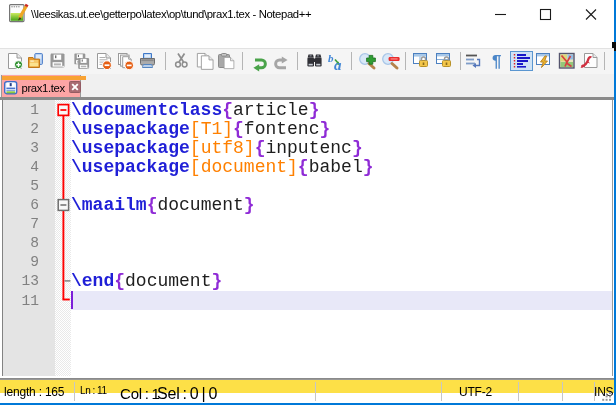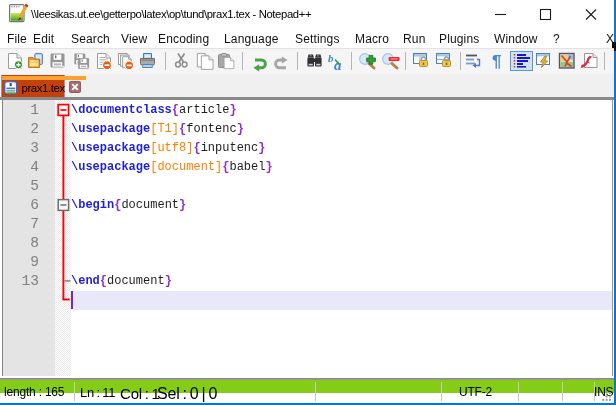--- a/index.html
+++ b/index.html
@@ -10,47 +10,47 @@
 
 #title { position:absolute; left:0; top:0; width:501px; height:29px; background:#fff; }
 #titletext { position:absolute; left:31px; top:7.5px; font-size:11.3px; color:#000; white-space:pre; letter-spacing:-0.38px; }
 
 #menu { position:absolute; left:0; top:29px; width:614px; height:19px; background:#fff; }
 .mi { position:absolute; top:3px; font-size:12px; color:#111; letter-spacing:0.15px; }
 
 #toolbar { position:absolute; left:0; top:48px; width:614px; height:26px; background:#f5f5f5; border-top:1px solid #e2e2e2; }
 
 #tabbar { position:absolute; left:0; top:74px; width:614px; height:24px; background:#f0f0f0; }
-#tab { position:absolute; left:1px; top:1px; width:64px; height:22px; background:#c2410c;
+#tab { position:absolute; left:1px; top:1px; width:80px; height:22px; background:#fca5a5;
   border-left:1px solid #999; border-right:1px solid #999; }
 #taborange { position:absolute; left:0; top:1px; width:84px; height:3.5px; background:#f8a233; }
 #tabname { position:absolute; left:19.5px; top:6.5px; font-size:11.3px; color:#000; letter-spacing:-0.35px; }
 
 #editor { position:absolute; left:0; top:97px; width:614px; height:281.5px; background:#fff;
   border-top:3.5px solid #8a8a8a; border-bottom:1.5px solid #8a8a8a; }
 #lborder { position:absolute; left:2px; top:0; width:1px; height:276px; background:#828282; }
 #rborder { position:absolute; left:612px; top:0; width:1px; height:276px; background:#9a9a9a; }
 #nummargin { position:absolute; left:3px; top:0; width:52px; height:276px; background:#e4e4e4; }
 #foldmargin { position:absolute; left:55px; top:0; width:15.5px; height:276px; background:#fff;
   background-image:
    linear-gradient(45deg,#e9e9e9 25%,transparent 25%,transparent 75%,#e9e9e9 75%),
    linear-gradient(45deg,#e9e9e9 25%,transparent 25%,transparent 75%,#e9e9e9 75%);
   background-size:2px 2px; background-position:0 0,1px 1px; }
 .row { position:absolute; left:0; width:612px; height:19.1px; }
 .num { position:absolute; left:3px; top:0; width:36px; text-align:right;
   font-family:"Liberation Mono", monospace; font-size:14.6px; line-height:19.1px; color:#808080; }
 .code { position:absolute; left:71px; top:0; font-family:"Liberation Mono", monospace;
-  font-size:12px; line-height:19.1px; color:#1e1e1e; white-space:pre; }
+  font-size:18px; line-height:19.1px; color:#1e1e1e; white-space:pre; }
 .k { color:#1f1fd7; font-weight:bold; }
 .o { color:#ff8000; }
 .p { color:#8f2bd6; font-weight:bold; }
 #curline { position:absolute; left:70.6px; top:191px; width:541.4px; height:18.6px; background:#e8e8f8; }
 #caret { position:absolute; left:70.9px; top:191px; width:1.7px; height:18.4px; background:#7c1fd9; }
 
-#status { position:absolute; left:0; top:378.5px; width:614px; height:14px; background:#84cc16; border-top:1px solid #979797; }
+#status { position:absolute; left:0; top:378.5px; width:614px; height:14px; background:#fde047; border-top:1px solid #979797; }
 .st { position:absolute; top:5px; font-size:12px; color:#000; white-space:pre; letter-spacing:-0.2px; }
 .ssep { position:absolute; top:2px; width:1px; height:19px; background:#c6c6c6; }
 </style>
 </head>
 <body>
 <div id="win">
 
 <div id="title">
   <svg width="24" height="24" style="position:absolute;left:7px;top:2px">
 
@@ -72,35 +72,20 @@
     </svg>
   <div id="titletext">\\leesikas.ut.ee\getterpo\latex\op\tund\prax1.tex - Notepad++</div>
   <svg width="130" height="29" style="position:absolute;left:484px;top:0">
     <line x1="11" y1="14.5" x2="22" y2="14.5" stroke="#1a1a1a" stroke-width="1.1"></line>
     <rect x="56.5" y="9.5" width="10" height="10" fill="none" stroke="#1a1a1a" stroke-width="1.1"></rect>
     <line x1="102" y1="9.5" x2="112" y2="19.5" stroke="#1a1a1a" stroke-width="1.1"></line>
     <line x1="112" y1="9.5" x2="102" y2="19.5" stroke="#1a1a1a" stroke-width="1.1"></line>
   </svg>
 </div>
 
-<div id="menu">
-  <span class="mi" style="left:7px">File</span>
-  <span class="mi" style="left:33px">Edit</span>
-  <span class="mi" style="left:71px">Search</span>
-  <span class="mi" style="left:121px">View</span>
-  <span class="mi" style="left:158px">Encoding</span>
-  <span class="mi" style="left:224px">Language</span>
-  <span class="mi" style="left:295px">Settings</span>
-  <span class="mi" style="left:355px">Macro</span>
-  <span class="mi" style="left:403px">Run</span>
-  <span class="mi" style="left:439px">Plugins</span>
-  <span class="mi" style="left:494px">Window</span>
-  <span class="mi" style="left:553px">?</span>
-  <span class="mi" style="left:606px">X</span>
-</div>
 
 <div style="position:absolute;left:612px;top:42px;width:4px;height:8.5px;background:#0a0a0a"></div>
 <div id="toolbar">
 <svg width="614" height="25" style="position:absolute;left:0;top:0">
 <defs>
 <g id="page">
             <path d="M1.5,0.5 h8.5 l4.5,4.5 v10.5 h-13 z" fill="#fff" stroke="#9a9a9a"></path>
             <path d="M10,0.5 v4.5 h4.5" fill="#e9e9e9" stroke="#9a9a9a"></path>
           </g>
 <g id="pagelines">
@@ -359,51 +344,54 @@
       </div>
   <div class="row" style="top:57.8px">
         <span class="num">4</span>
         <span class="code"><span class="k">\usepackage</span><span class="o">[document]</span><span class="p">{</span>babel<span class="p">}</span></span>
       </div>
   <div class="row" style="top:76.9px">
         <span class="num">5</span>
       </div>
   <div class="row" style="top:96.0px">
         <span class="num">6</span>
-        <span class="code"><span class="k">\begin</span><span class="p">{</span>document<span class="p">}</span></span>
+        <span class="code"><span class="k">\maailm</span><span class="p">{</span>document<span class="p">}</span></span>
       </div>
   <div class="row" style="top:115.1px">
         <span class="num">7</span>
       </div>
   <div class="row" style="top:134.2px">
         <span class="num">8</span>
       </div>
   <div class="row" style="top:153.3px">
         <span class="num">9</span>
       </div>
   <div class="row" style="top:172.4px">
         <span class="num">13</span>
         <span class="code"><span class="k">\end</span><span class="p">{</span>document<span class="p">}</span></span>
+      </div>
+  <div class="row" style="top:191.5px">
+        <span class="num">11</span>
       </div>
   <div id="caret"></div>
 
   <svg width="20" height="276" style="position:absolute;left:55px;top:0">
     <line x1="8.4" y1="14" x2="8.4" y2="199.5" stroke="#ff0000" stroke-width="1.9"></line>
     <path d="M7.5 199.5 L14.8 199.5" stroke="#ff0000" stroke-width="1.9" fill="none"></path>
     <rect x="3.2" y="4.6" width="10.4" height="10.8" fill="#f8f8f8" stroke="#ff0000" stroke-width="1.7"></rect>
     <line x1="5.4" y1="10" x2="11.4" y2="10" stroke="#ff0000" stroke-width="1.7"></line>
     <rect x="3.2" y="99.6" width="10.4" height="10.8" fill="#f8f8f8" stroke="#6e6e6e" stroke-width="1.5"></rect>
     <line x1="5.4" y1="105" x2="11.4" y2="105" stroke="#6e6e6e" stroke-width="1.5"></line>
     <line x1="9.4" y1="180.9" x2="15.4" y2="180.9" stroke="#808080" stroke-width="1.5"></line>
   </svg>
 </div>
 
 <div id="status">
   <span class="st" style="left:4px">length : 165</span>
-  <span class="st" style="left:80px;font-size:13px">Ln : 11</span>
+  <span class="st" style="left:80px;font-size:10px">Ln : 11</span>
   <span class="st" style="left:120px;font-size:15px">Col : 1</span>
   <span class="st" style="left:157px;font-size:16px">Sel : 0 | 0</span>
   <span class="st" style="left:459px">UTF-2</span>
   <span class="st" style="left:594px">INS</span>
   <div class="ssep" style="left:74px"></div>
   <div class="ssep" style="left:315px"></div>
   <div class="ssep" style="left:441px"></div>
   <div class="ssep" style="left:518px"></div>
   <div class="ssep" style="left:562px"></div>
   <div class="ssep" style="left:594px"></div>

